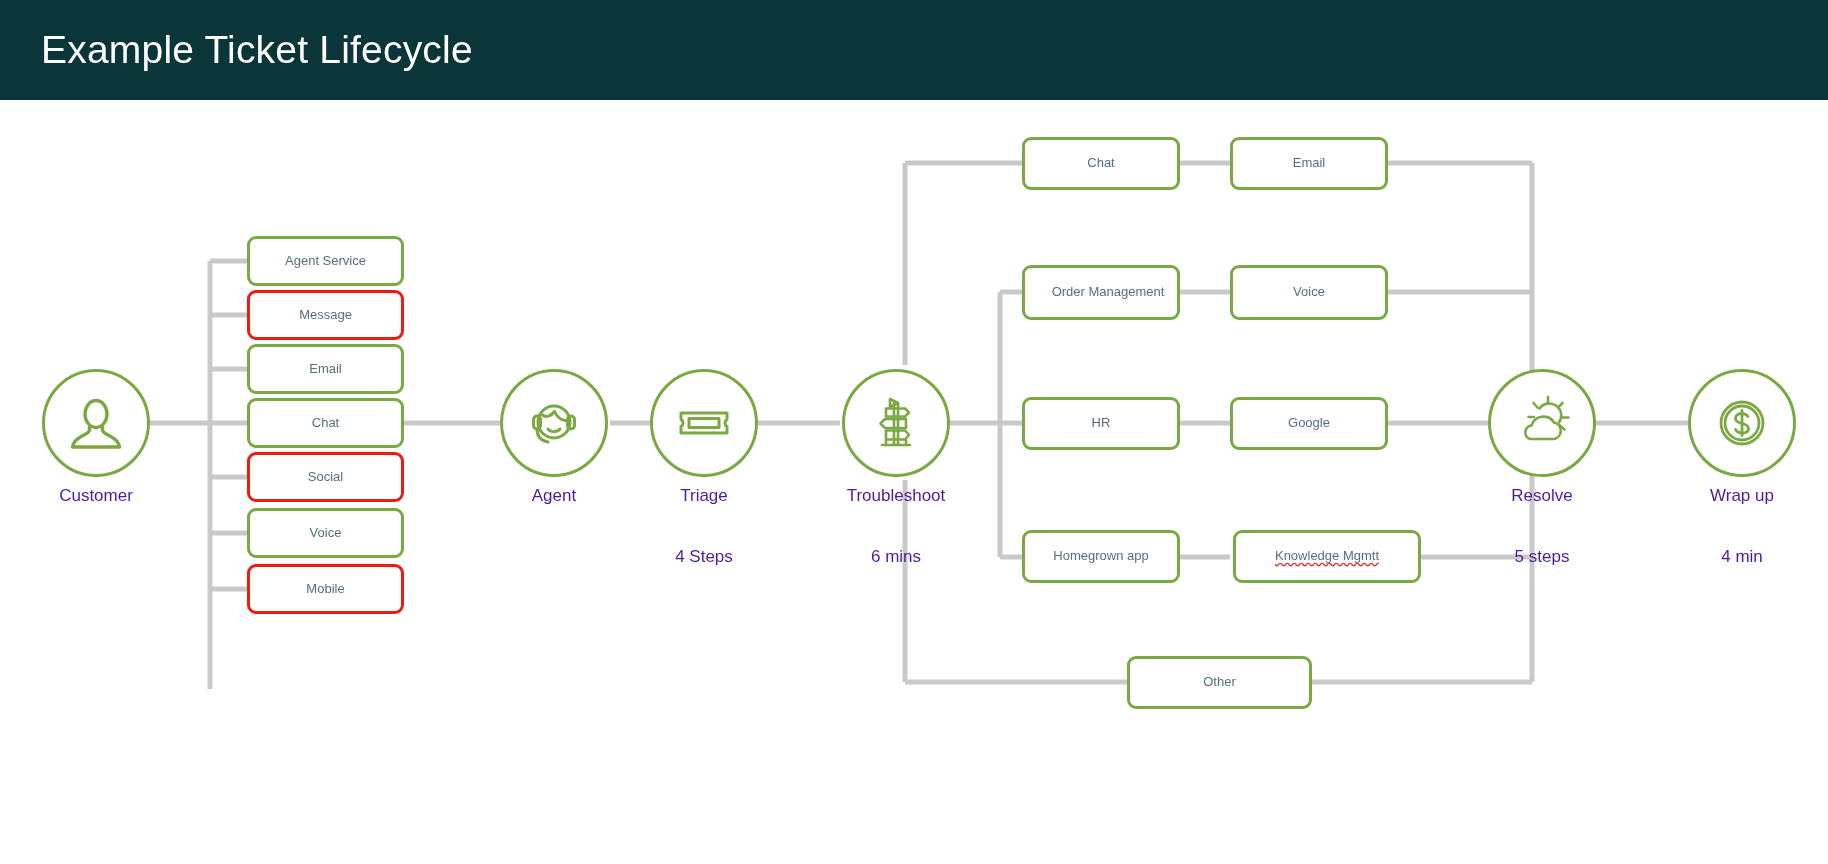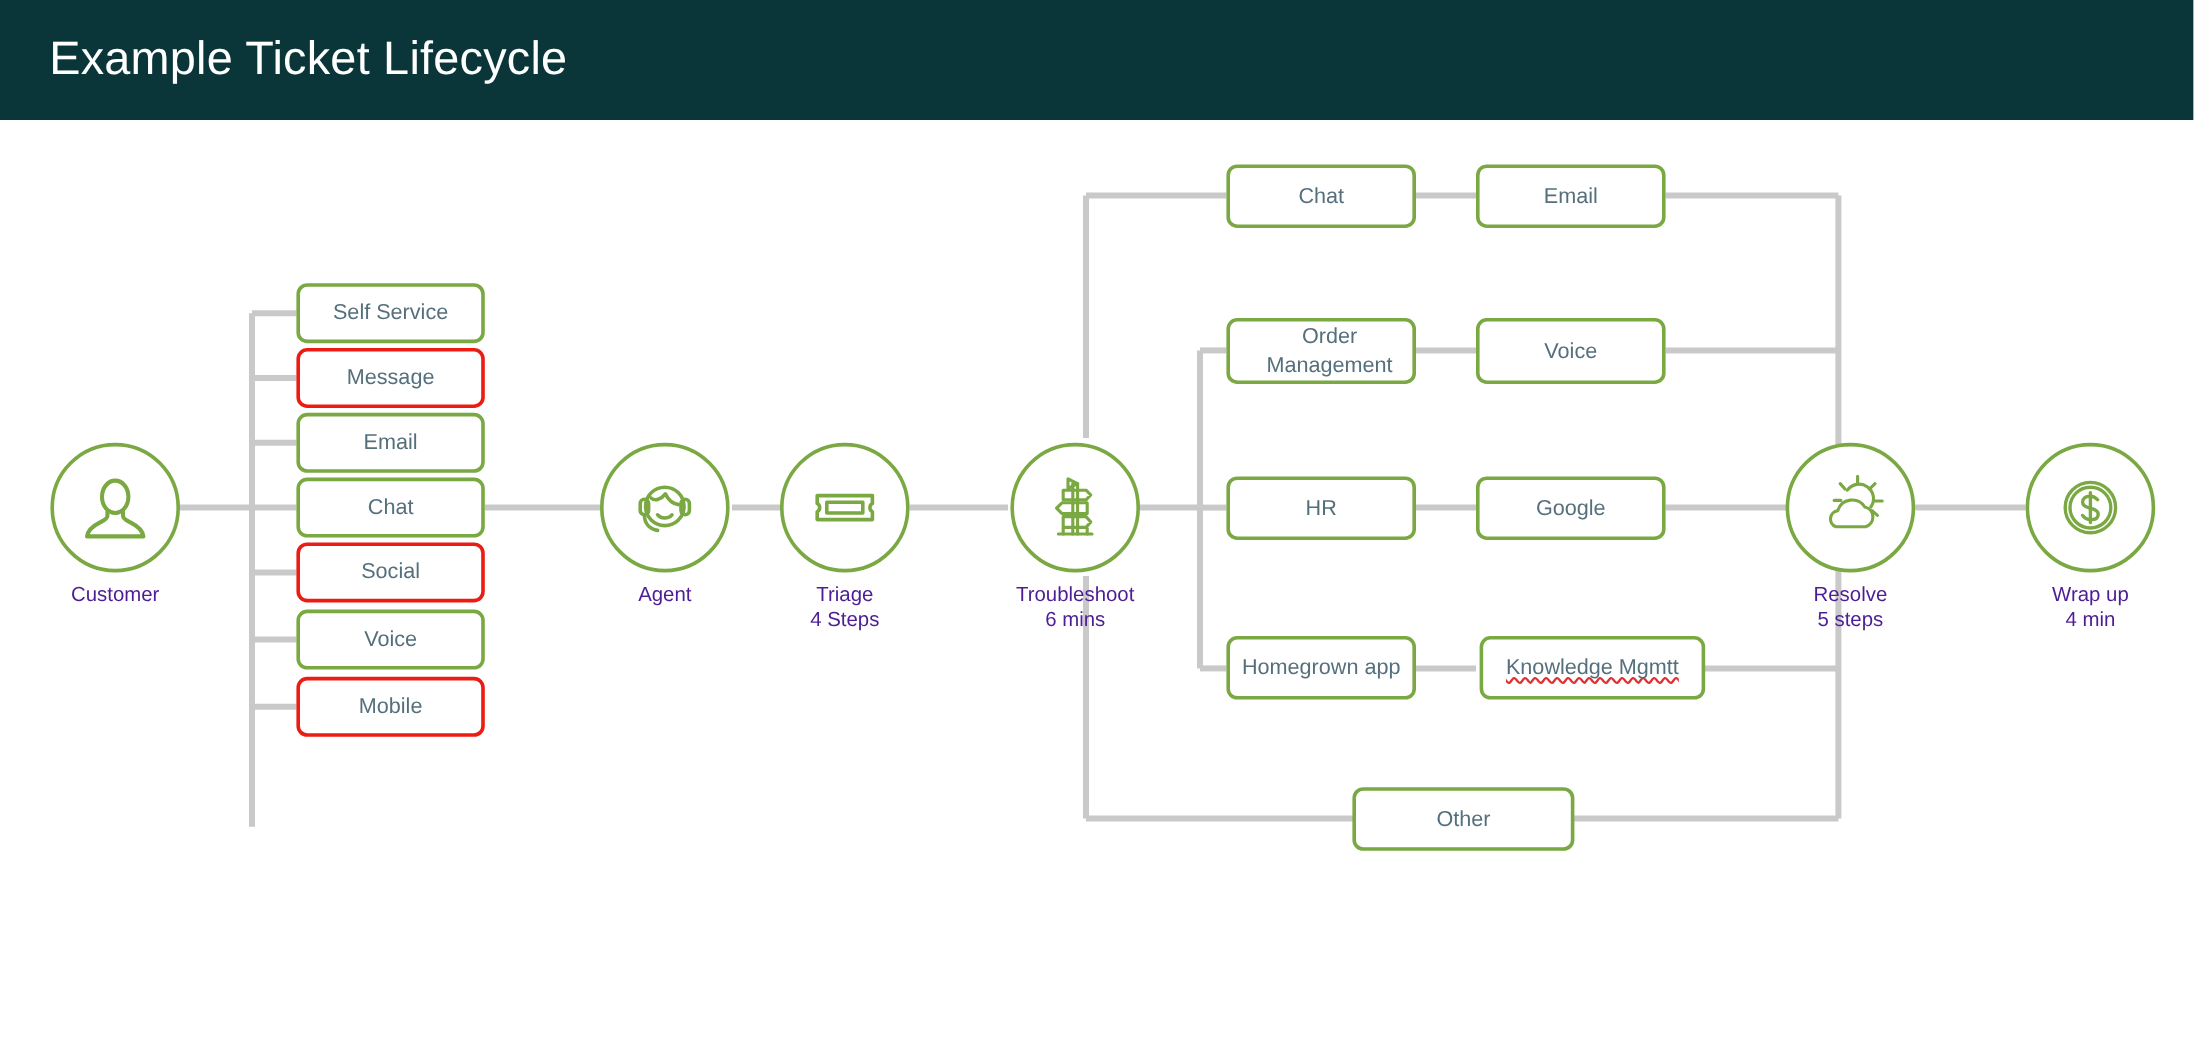--- a/index.html
+++ b/index.html
@@ -36,21 +36,21 @@
 
   
   .node-box {
     position: absolute;
     background: #ffffff;
     border: 3px solid #7aa842;
     border-radius: 9px;
     display: flex; align-items: center; justify-content: center;
     text-align: center;
     color: #55707c;
-    font-size: 18px;
+    font-size: 13px;
     line-height: 1.28;
     padding: 2px 6px;
     z-index: 5;
   }
   .node-box.alert { border-color: #ec1c13; }
   .node-box .label-text { display: block; }
   .spellerr {
     text-decoration: underline wavy #e03030;
     text-decoration-skip-ink: none;
     text-underline-offset: 2px;
@@ -71,21 +71,21 @@
   }
   .circle-ring svg { display: block; }
   .circle-caption {
     margin-top: 9px;
     color: #4c1d95;
     font-size: 17px;
     line-height: 1.22;
     text-align: center;
     white-space: nowrap;
   }
-  .circle-caption .sub { display: block; }
+  .circle-caption .sub { display: block; margin-top: 40px; }
 </style>
 </head>
 <body>
 
 <div id="page">
 
   <div id="header">
     <div id="header-title">Example Ticket Lifecycle</div>
   </div>
 
@@ -149,21 +149,21 @@
             <path d="M25.5 35.5 L25.5 39 C25.5 41.5 22.5 42.5 19 44.5 C13 47.5 9 52 8.5 56 L55.5 56 C55 52 51 47.5 45 44.5 C41.5 42.5 38.5 41.5 38.5 39 L38.5 35.5"></path>
           </g>
         </svg>
       </div>
       <div class="circle-caption">
         <span>Customer</span>
       </div>
     </div>
 
     <div class="node-box" style="left:247px; top:136px; width:157px; height:50px;">
-      <span class="label-text">Self Service</span>
+      <span class="label-text">Agent Service</span>
     </div>
     <div class="node-box alert" style="left:247px; top:190px; width:157px; height:50px;">
       <span class="label-text">Message</span>
     </div>
     <div class="node-box" style="left:247px; top:244px; width:157px; height:50px;">
       <span class="label-text">Email</span>
     </div>
     <div class="node-box" style="left:247px; top:298px; width:157px; height:50px;">
       <span class="label-text">Chat</span>
     </div>

